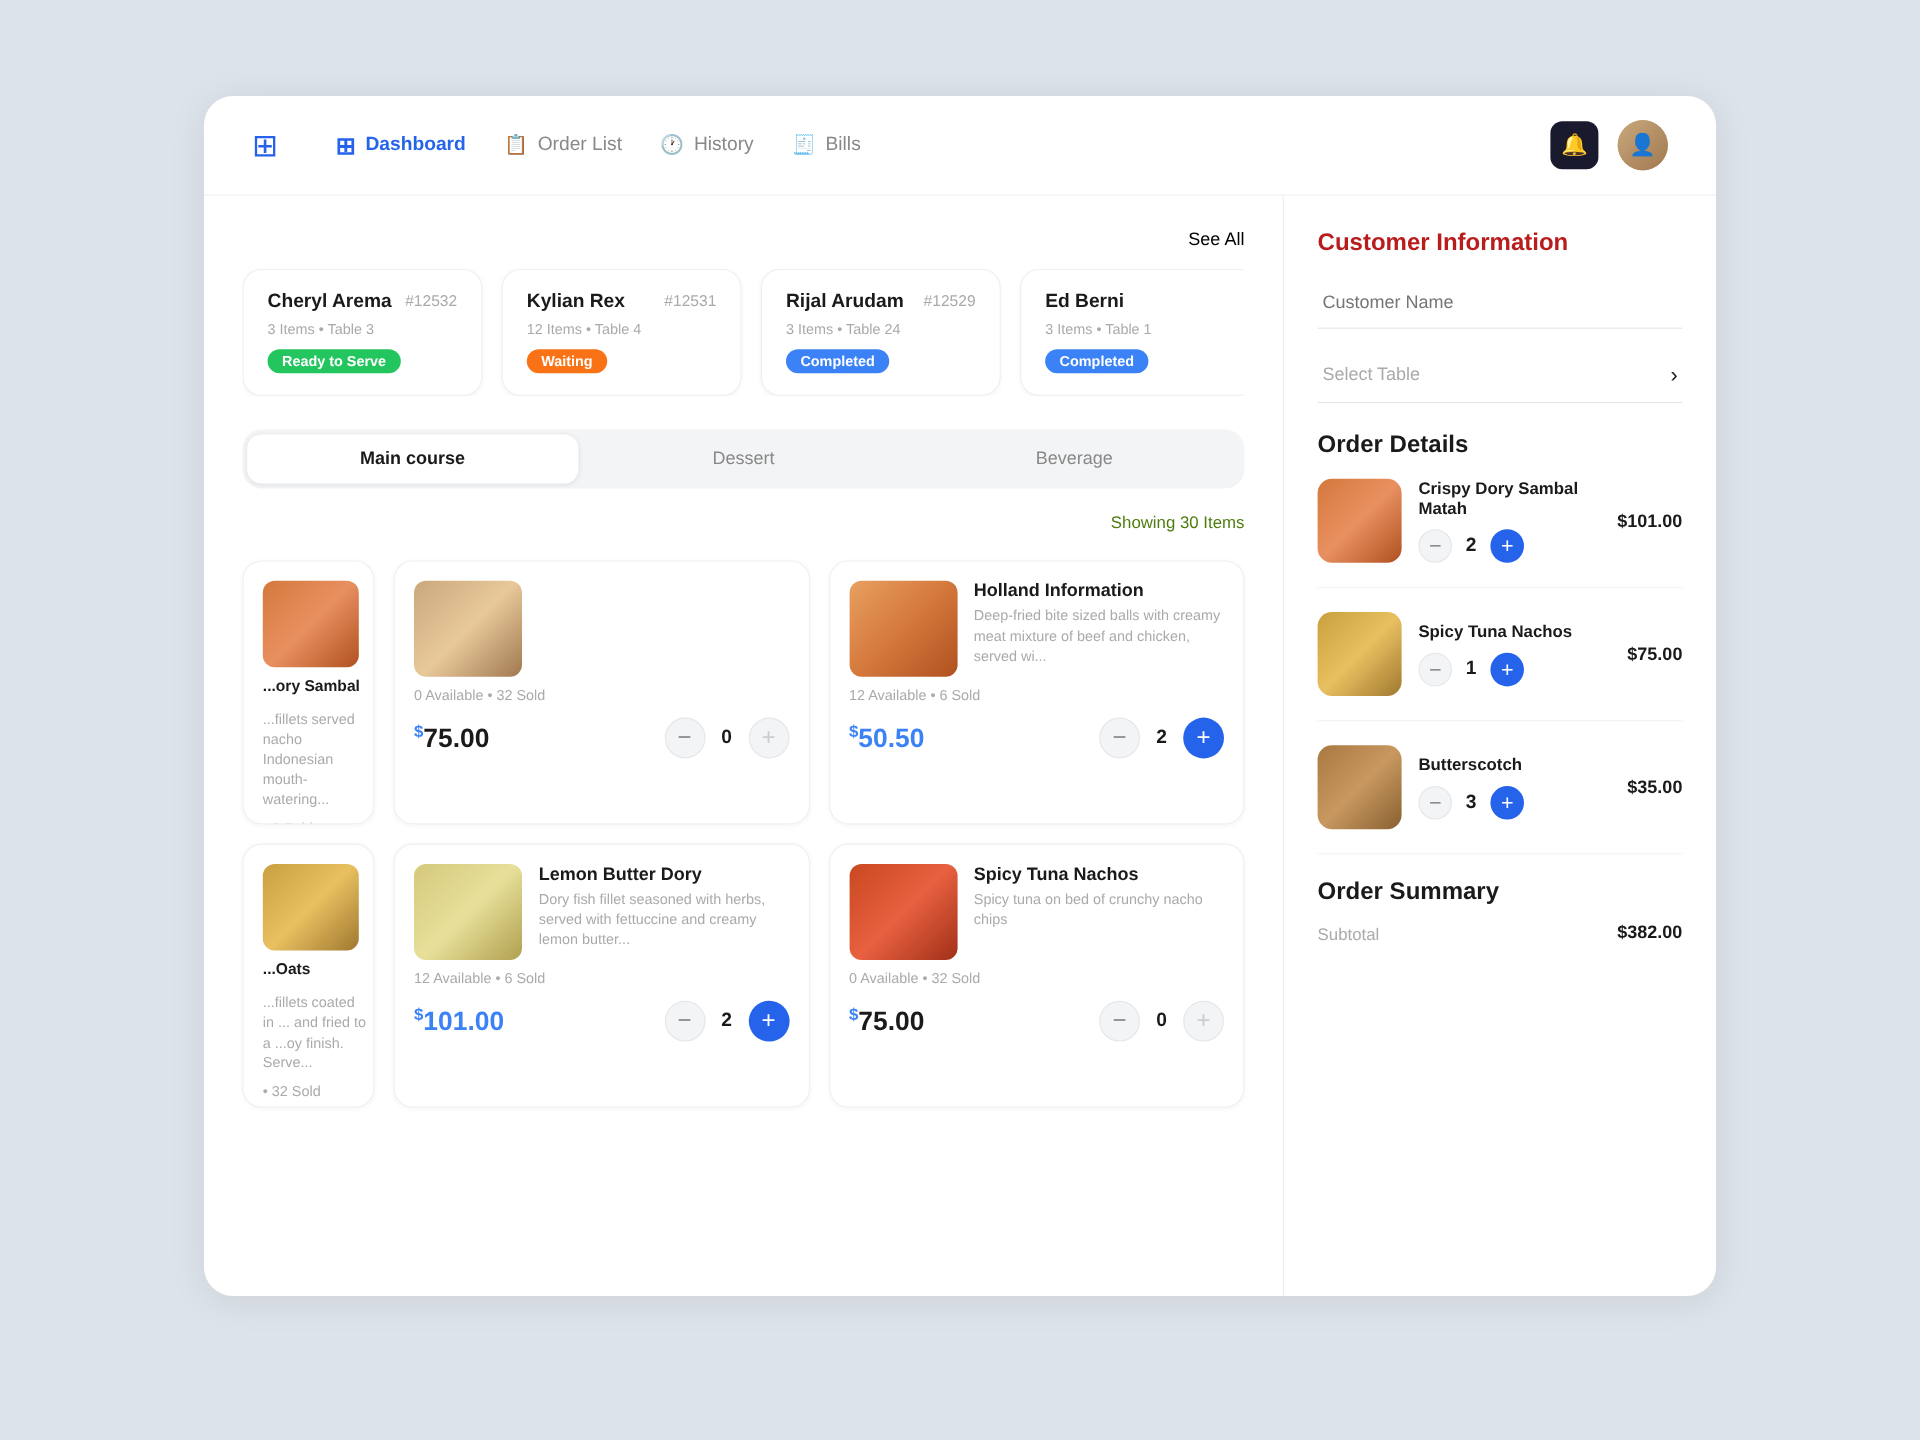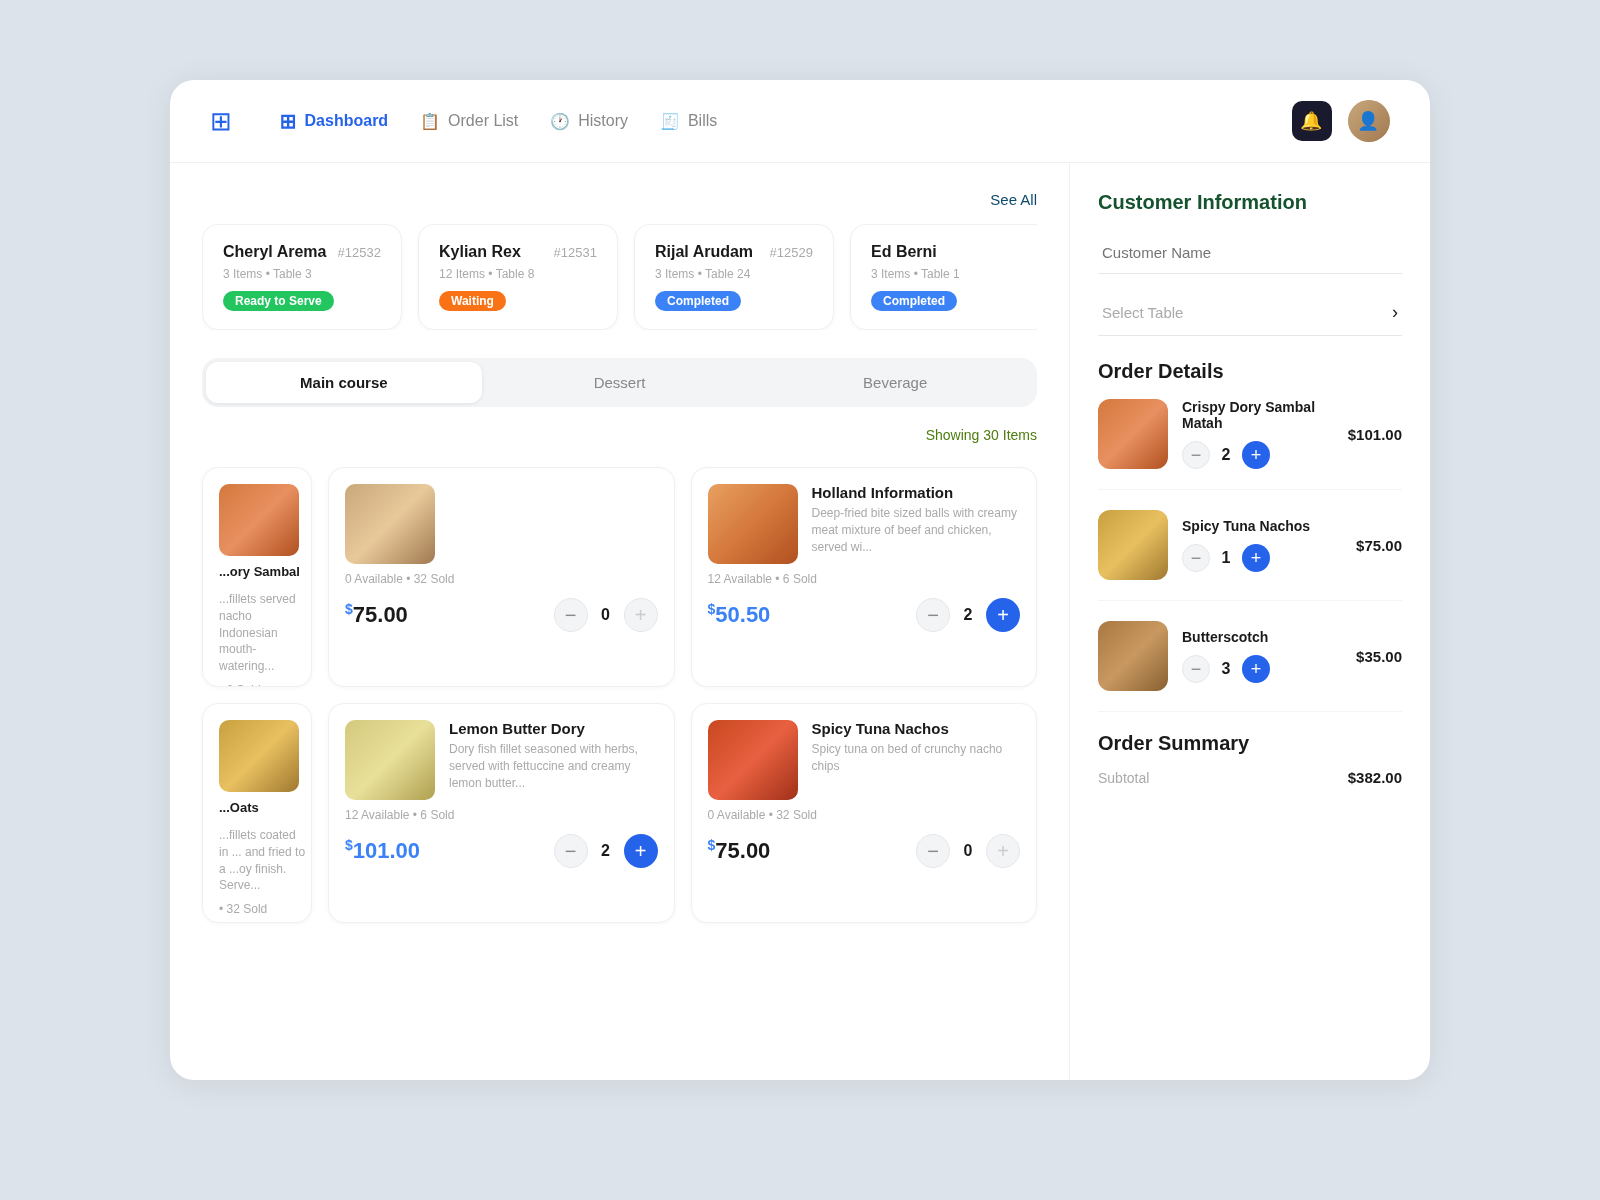--- a/index.html
+++ b/index.html
@@ -20,24 +20,24 @@
     .avatar-img { width: 100%; height: 100%; object-fit: cover; background: linear-gradient(135deg, #c9a87c, #a07850); border-radius: 50%; }
 
     
     .content { display: flex; flex: 1; }
 
     
     .left-panel { flex: 1; padding: 28px 32px; border-right: 1px solid #f0f0f0; overflow: hidden; }
 
     
     .section-header { display: flex; justify-content: flex-end; margin-bottom: 16px; }
-    .see-all { color: #0c4a6e; font-size: 15px; cursor: pointer; }
+    .see-all { color: #000000; font-size: 15px; cursor: pointer; }
     .order-cards { display: flex; gap: 16px; margin-bottom: 28px; overflow: hidden; }
     .order-card { background: #fff; border: 1px solid #f0f0f0; border-radius: 16px; padding: 18px 20px; min-width: 200px; flex: 1; box-shadow: 0 1px 4px rgba(0,0,0,0.04); }
-    .order-card-header { display: flex; justify-content: space-between; align-items: center; margin-bottom: 6px; }
+    .order-card-header { display: flex; justify-content: space-between; align-items: flex-start; margin-bottom: 6px; }
     .order-name { font-weight: 700; font-size: 16px; color: #1a1a1a; }
     .order-id { color: #aaa; font-size: 13px; }
     .order-meta { color: #aaa; font-size: 12px; margin-bottom: 10px; }
     .badge { display: inline-block; padding: 3px 12px; border-radius: 20px; font-size: 12px; font-weight: 600; }
     .badge-green { background: #22c55e; color: #fff; }
     .badge-orange { background: #f97316; color: #fff; }
     .badge-blue { background: #3b82f6; color: #fff; }
 
     
     .tabs { display: flex; background: #f3f4f6; border-radius: 16px; padding: 4px; margin-bottom: 20px; }
@@ -61,21 +61,21 @@
     .menu-price sup { font-size: 14px; color: #3b82f6; font-weight: 700; vertical-align: super; }
     .menu-price-blue sup, .menu-price-blue { color: #3b82f6 !important; }
     .qty-controls { display: flex; align-items: center; gap: 10px; }
     .qty-btn { width: 34px; height: 34px; border-radius: 50%; display: flex; align-items: center; justify-content: center; font-size: 20px; cursor: pointer; border: none; }
     .qty-btn-outline { background: #f3f4f6; color: #888; border: 1px solid #e5e7eb; }
     .qty-btn-blue { background: #2563eb; color: #fff; }
     .qty-num { font-size: 16px; font-weight: 600; color: #1a1a1a; min-width: 16px; text-align: center; }
 
     
     .right-panel { width: 360px; padding: 28px 28px; flex-shrink: 0; }
-    .section-title { font-size: 20px; font-weight: 700; color: #14532d; margin-bottom: 18px; }
+    .section-title { font-size: 20px; font-weight: 700; color: #b91c1c; margin-bottom: 18px; }
 
     .input-field { width: 100%; border: none; border-bottom: 1.5px solid #e5e7eb; padding: 12px 4px; font-size: 15px; color: #aaa; outline: none; margin-bottom: 16px; background: transparent; }
     .select-field { width: 100%; border: none; border-bottom: 1.5px solid #e5e7eb; padding: 12px 4px; font-size: 15px; color: #aaa; outline: none; margin-bottom: 24px; background: transparent; display: flex; justify-content: space-between; align-items: center; cursor: pointer; }
     .chevron { color: #1a1a1a; font-size: 18px; }
 
     .order-details-title { font-size: 20px; font-weight: 700; color: #1a1a1a; margin-bottom: 16px; }
     .order-item { display: flex; align-items: center; gap: 14px; margin-bottom: 20px; padding-bottom: 20px; border-bottom: 1px solid #f3f4f6; }
     .order-item:last-child { border-bottom: none; }
     .order-item-img { width: 70px; height: 70px; border-radius: 12px; flex-shrink: 0; }
     .order-item-img-placeholder { width: 70px; height: 70px; border-radius: 12px; flex-shrink: 0; }
@@ -151,21 +151,21 @@
             </div>
             <div class="order-meta">3 Items  •  Table 3</div>
             <span class="badge badge-green">Ready to Serve</span>
           </div>
 
           <div class="order-card">
             <div class="order-card-header">
               <span class="order-name">Kylian Rex</span>
               <span class="order-id">#12531</span>
             </div>
-            <div class="order-meta">12 Items  •  Table 8</div>
+            <div class="order-meta">12 Items  •  Table 4</div>
             <span class="badge badge-orange">Waiting</span>
           </div>
 
           <div class="order-card">
             <div class="order-card-header">
               <span class="order-name">Rijal Arudam</span>
               <span class="order-id">#12529</span>
             </div>
             <div class="order-meta">3 Items  •  Table 24</div>
             <span class="badge badge-blue">Completed</span>

